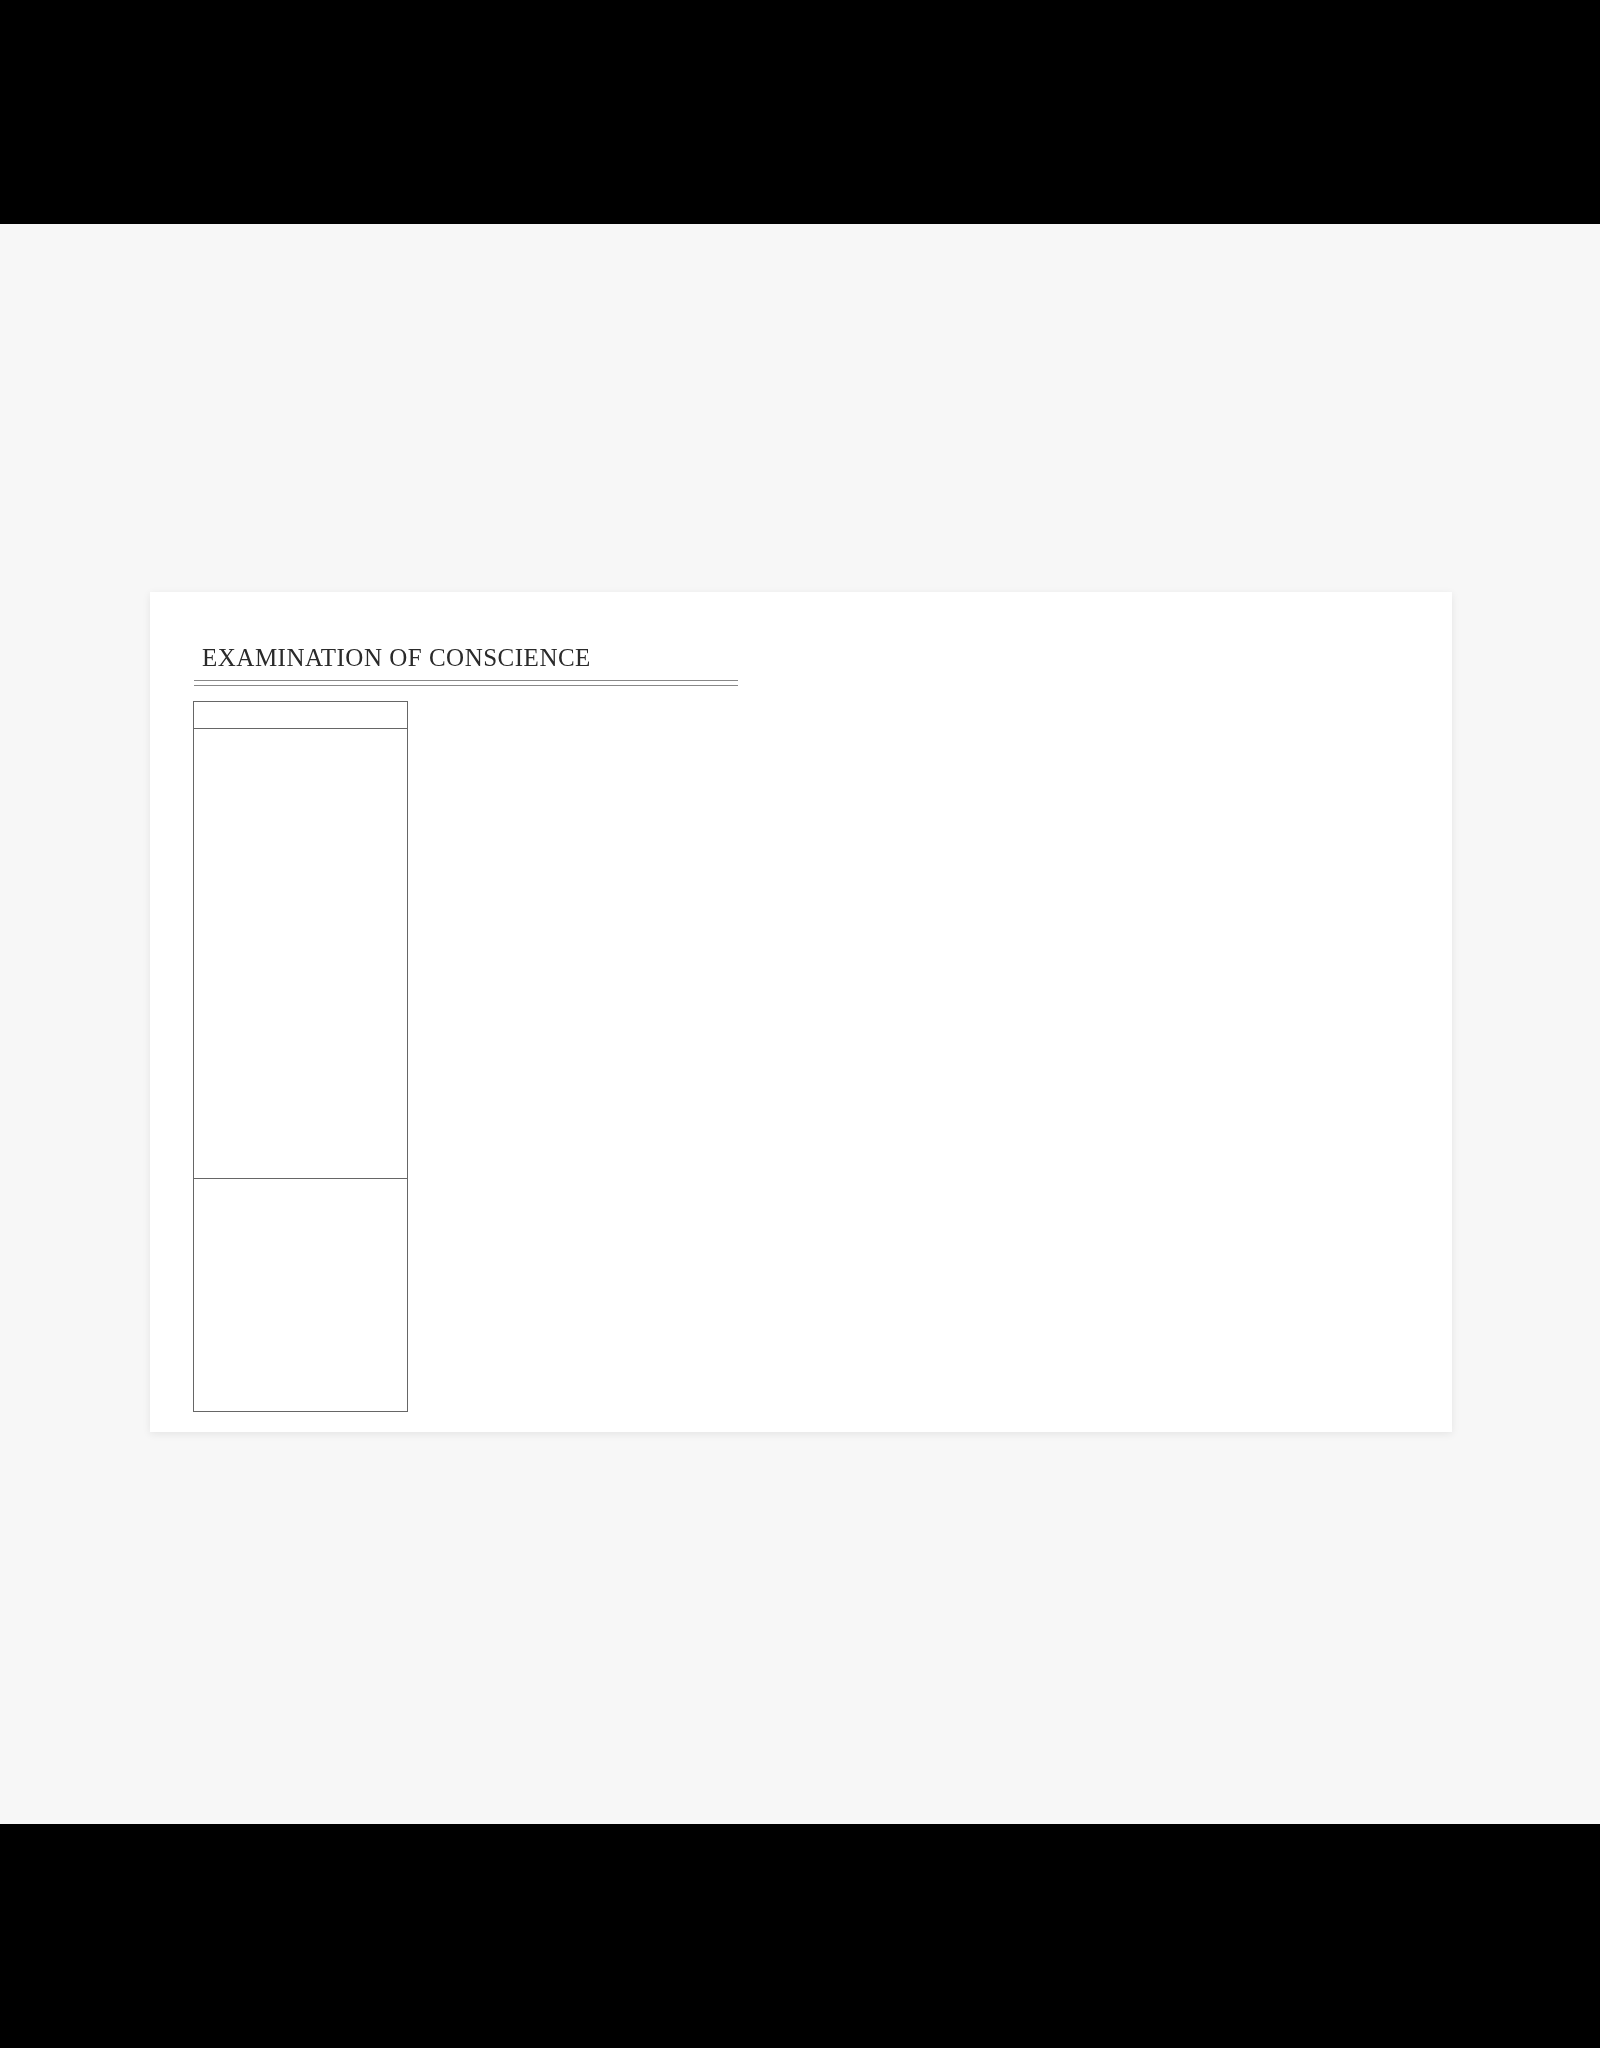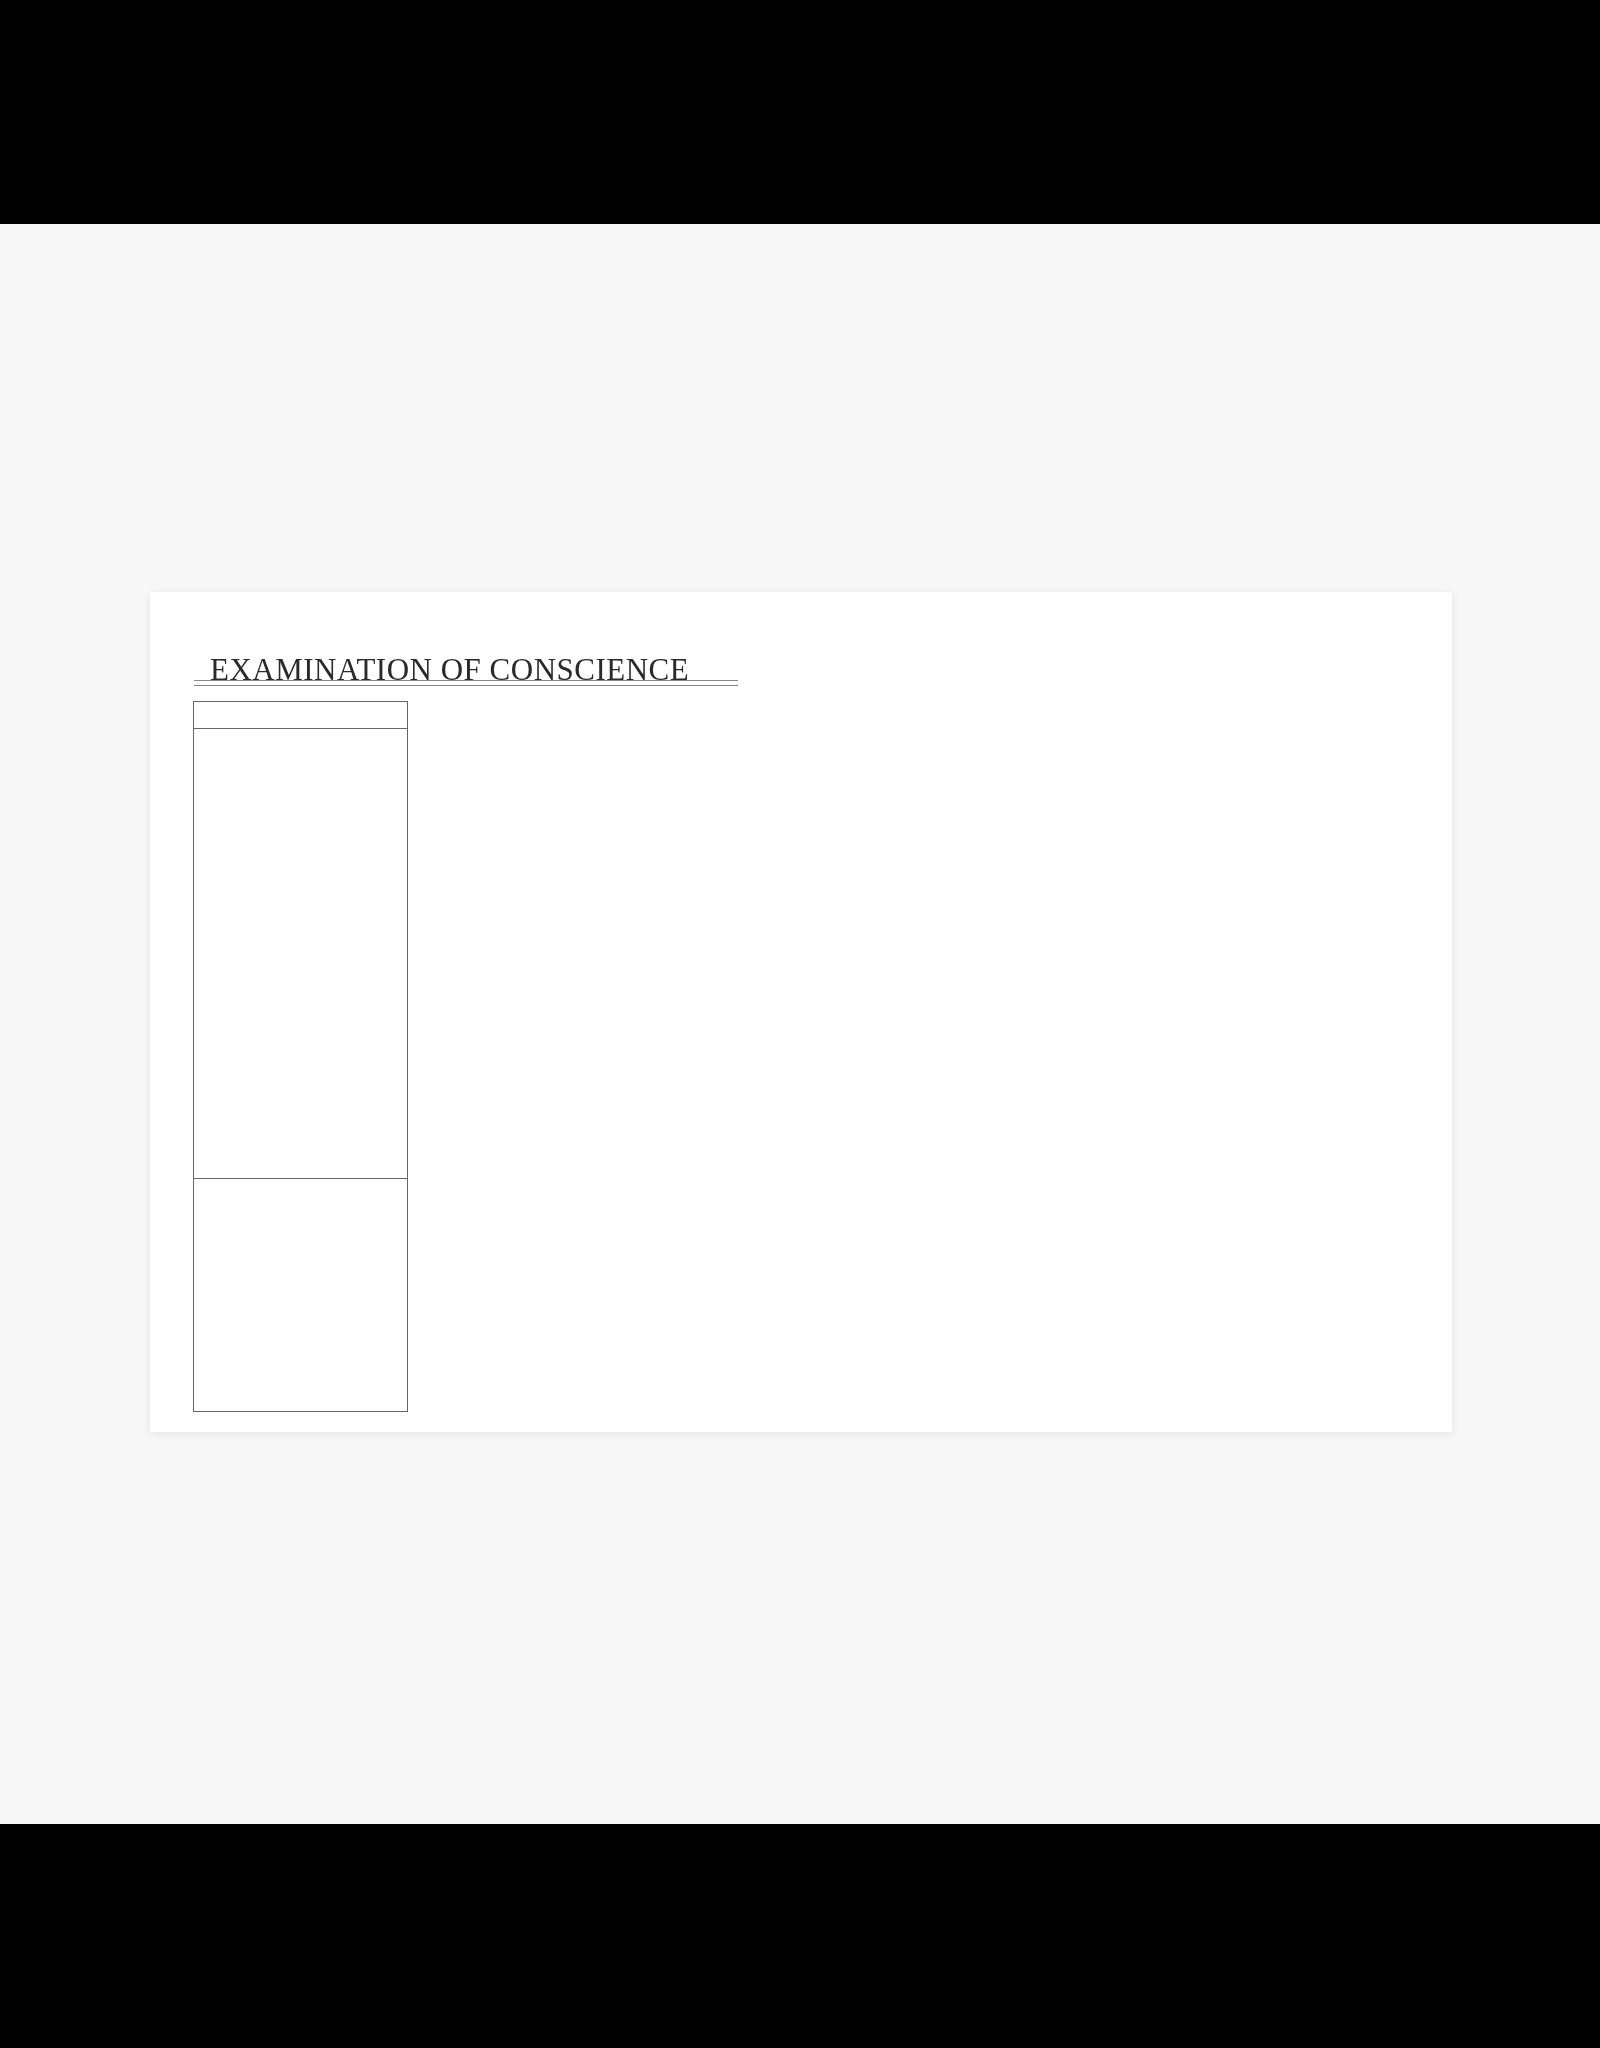--- a/index.html
+++ b/index.html
@@ -10,22 +10,22 @@
   .stage {
     position: absolute; left: 0; top: 224px; width: 1600px; height: 1600px;
     background: #f7f7f7;
   }
   .card {
     position: absolute; left: 150px; top: 368px; width: 1302px; height: 840px;
     background: #fff; box-shadow: 0 2px 8px rgba(0,0,0,0.08);
   }
   .title {
     position: absolute; left: 44px; top: 44px;
-    font-family: "Liberation Serif", serif; font-size: 31px; letter-spacing: 0.5px;
-    color: #2a2a2a; font-weight: normal; margin: 16px;
+    font-family: "Liberation Serif", serif; font-size: 25px; letter-spacing: 0.5px;
+    color: #2a2a2a; font-weight: normal; margin: 8px;
   }
   .title-rule {
     position: absolute; left: 44px; top: 88px; width: 544px; height: 4px;
     border-top: 1px solid #888; border-bottom: 1px solid #888;
   }
   .box {
     position: absolute; border: 1.5px solid #666; background: #fff; box-sizing: border-box;
   }
   .box-head {
     border-bottom: 1.5px solid #666; text-align: center;

